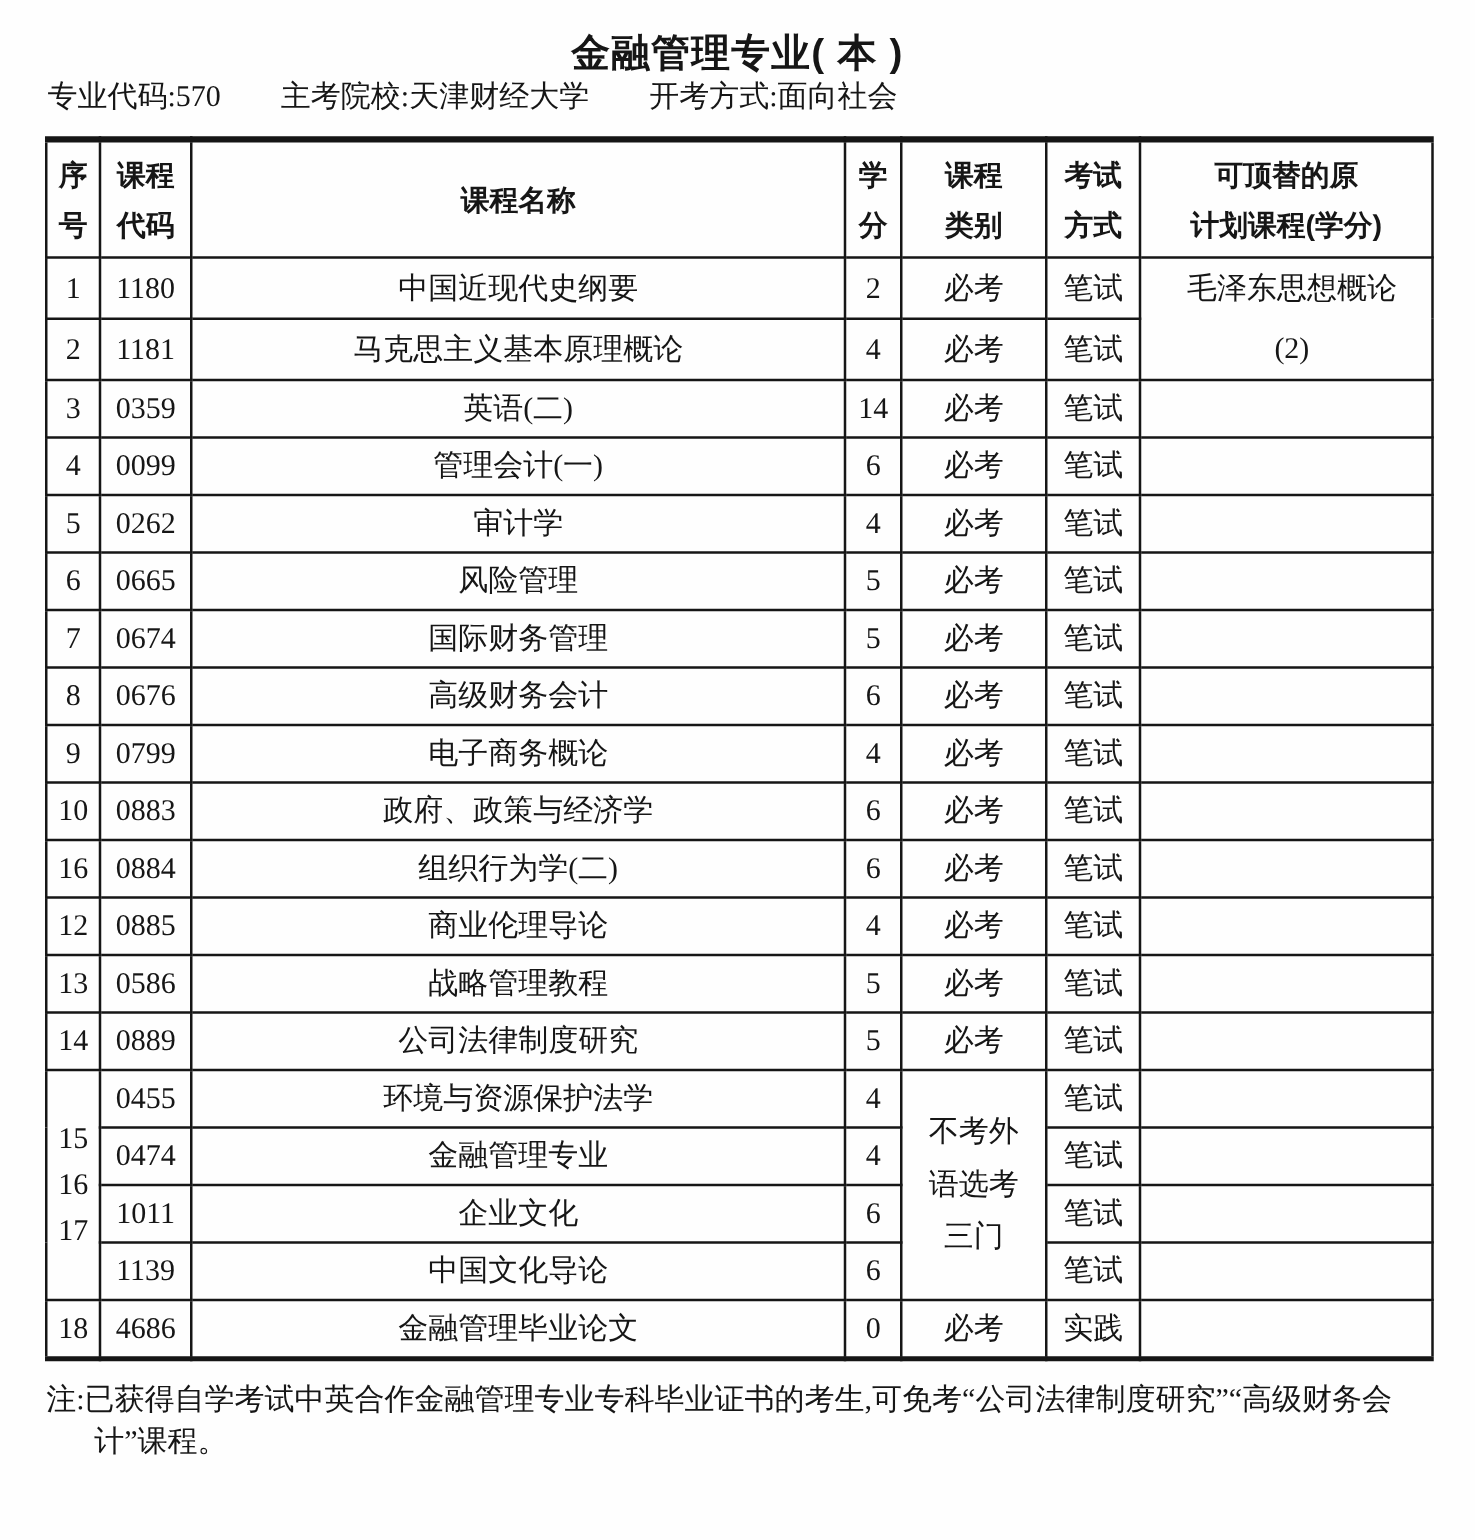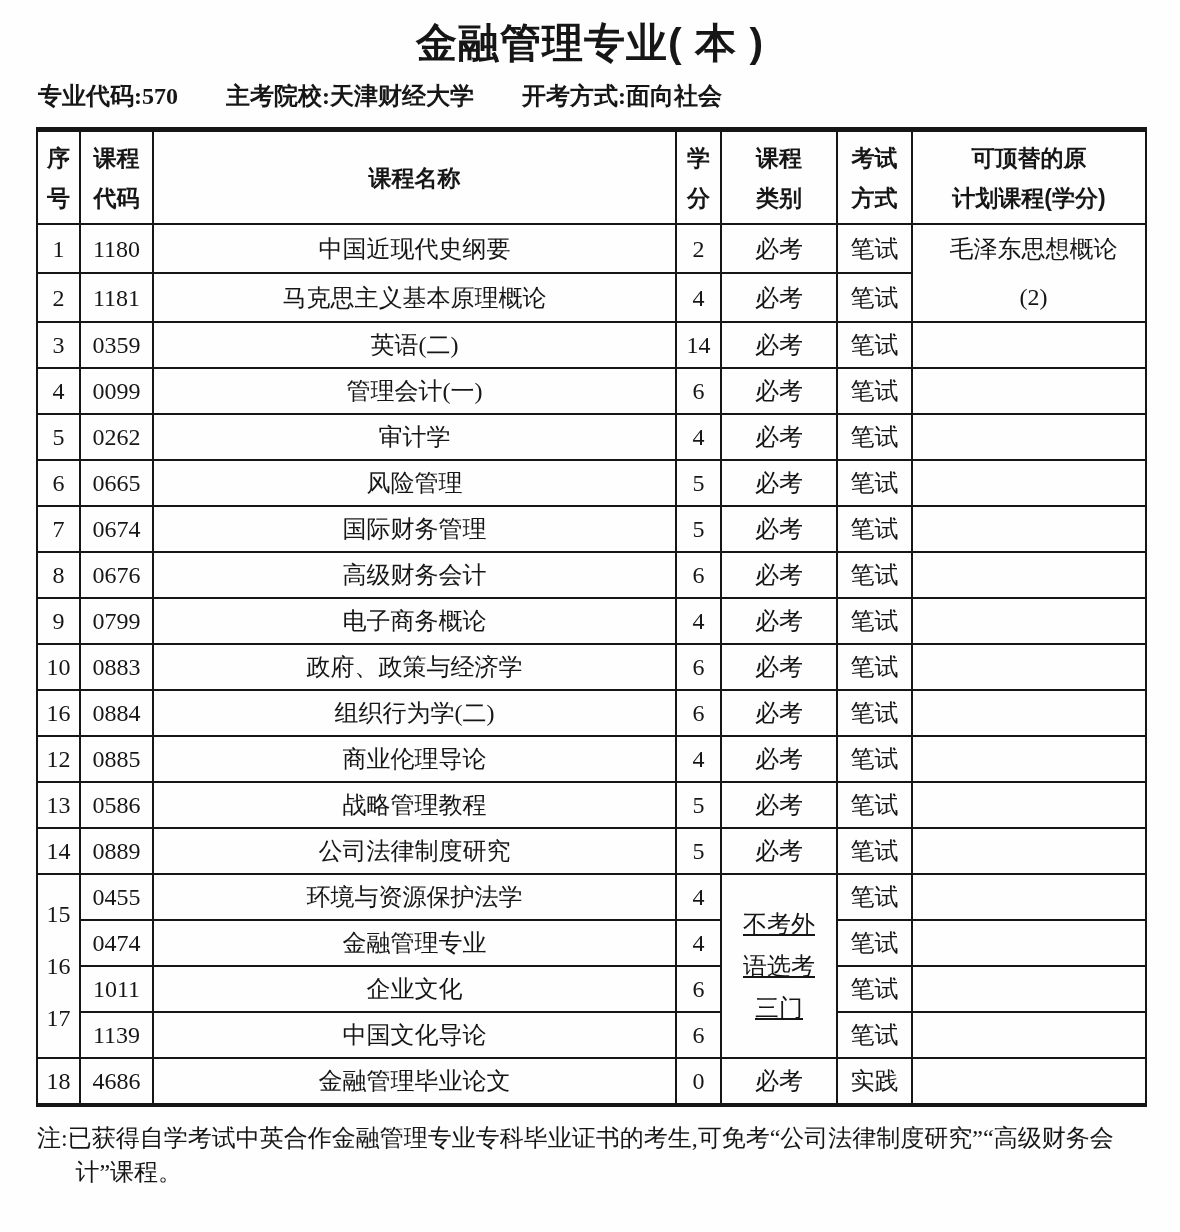--- a/index.html
+++ b/index.html
@@ -7,28 +7,27 @@
     width:1180px;height:1232px;
     background:#fefefe;color:#161616;
     font-family:"Liberation Serif","DejaVu Serif",serif;
     overflow:hidden;
   }
   .doc-title{
     margin:0;padding-top:24px;
     text-align:center;
     font-family:"Liberation Sans","DejaVu Sans",sans-serif;
     font-weight:700;
-    font-size:41px;line-height:38px;
+    font-size:31px;line-height:38px;
     letter-spacing:1px;
   }
   .meta-line{
-    margin:20px 0 0 38px;
+    margin:2px 0 0 38px;
     font-size:24px;line-height:28px;
     white-space:nowrap;
-    font-weight:bold;
   }
   .meta-line span{margin-right:42px;}
   .meta-line span:last-child{margin-right:0;}
   table.curriculum{
     border-collapse:collapse;
     table-layout:fixed;
     width:1109px;
     margin:17px 0 0 36px;
     border:2px solid #161616;
     border-top:5px solid #161616;
@@ -49,22 +48,22 @@
     height:91px;
   }
   .curriculum td{
     font-size:24px;line-height:30px;
     height:44px;
   }
   td.c-replace{
     text-align:center;padding-left:9px;
   }
   td.c-replace.merged{line-height:48px;}
-  td.c-seq.merged{line-height:52px;}
-  td.c-cat.merged{line-height:42px;text-decoration:underline;}
+  td.c-seq.merged{line-height:37px;}
+  td.c-cat.merged{line-height:42px;}
   .note{
     margin:14px 0 0 37px;
     width:1070px;
     font-size:24px;line-height:34px;
     padding-left:1.6em;text-indent:-1.6em;
   }
 </style>
 </head>
 <body>
 

